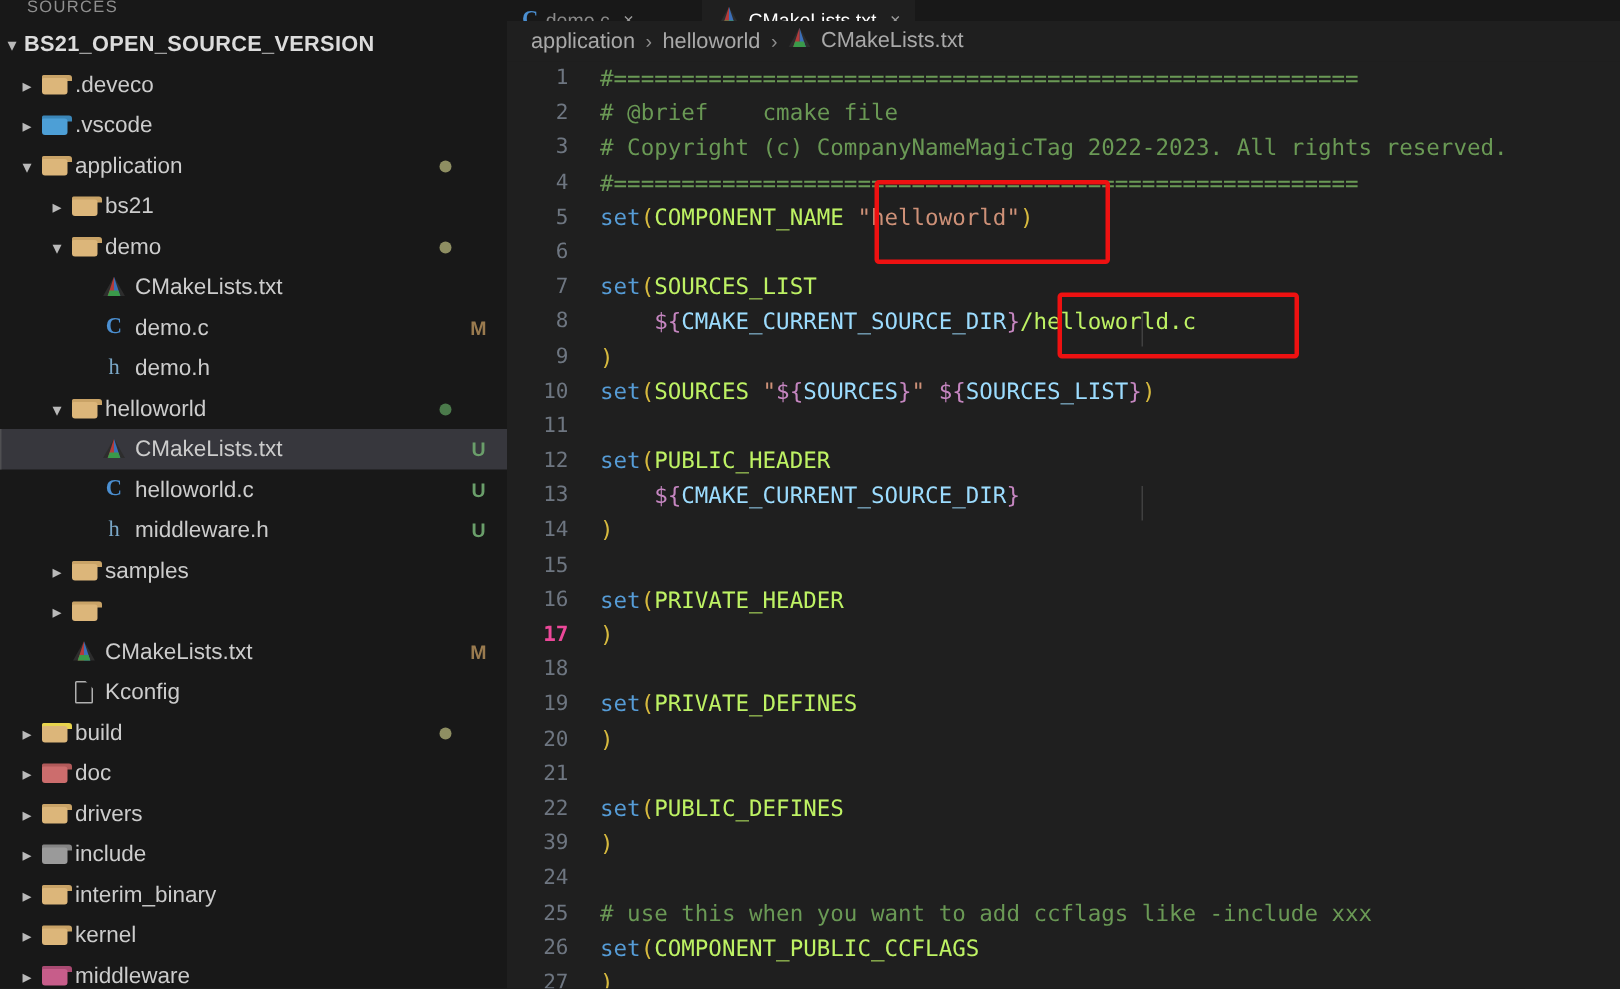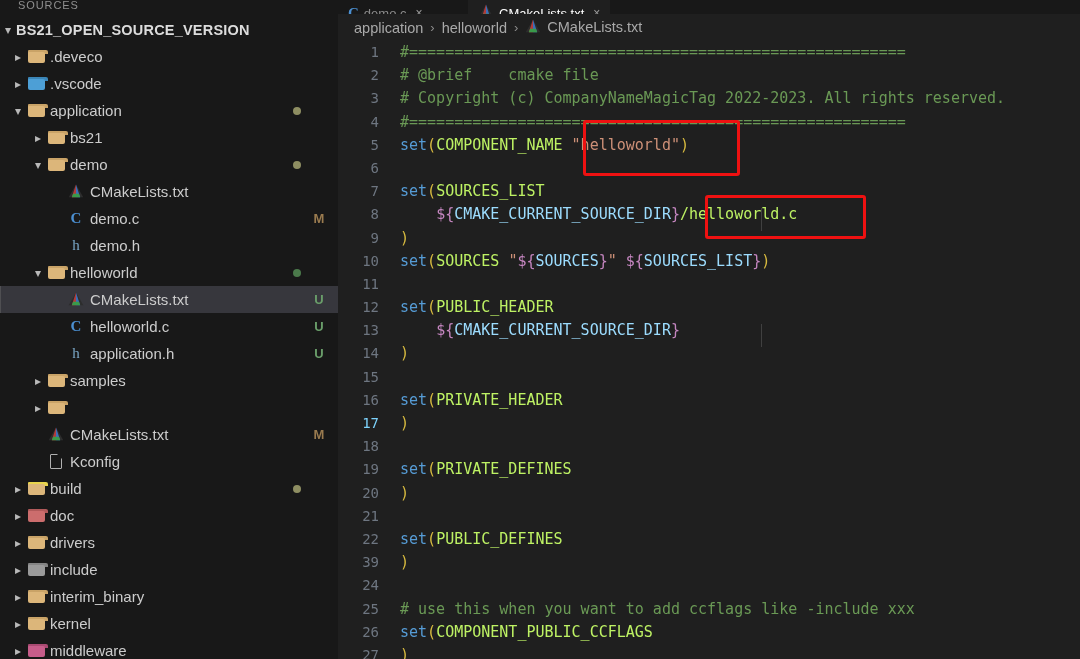--- a/index.html
+++ b/index.html
@@ -139,21 +139,21 @@
   .code-area { position: relative; font-family: "DejaVu Sans Mono", monospace; }
   .cline {
     height: 23.2px; display: flex; align-items: center;
     font-size: 15px; line-height: 23.2px; white-space: pre;
   }
   .lno {
     width: 62px; flex: 0 0 62px; text-align: right;
     padding-right: 21px; color: #6e7681; font-size: 14px;
     font-family: "DejaVu Sans Mono", monospace;
   }
-  .lno.cur { color: #7dd3fc; font-weight: normal; }
+  .lno.cur { color: #ec4899; font-weight: bold; }
   .ctext { flex: 1 1 auto; overflow: hidden; }
 
   .tk-cmt  { color: #6a9955; }
   .tk-fn   { color: #569cd6; }
   .tk-par  { color: #d7ba3f; }
   .tk-arg  { color: #bef264; }
   .tk-str  { color: #ce9178; }
   .tk-dvar { color: #c586c0; }
   .tk-vnm  { color: #9cdcfe; }
   .tk-pl   { color: #d4d4d4; }
@@ -299,21 +299,21 @@
               <span class="cfile">C</span>
             </span>
             <span class="label">helloworld.c</span>
             <span class="gitbadge" style="color:#6a9e6a">U</span>
           </div>
           <div class="row" style="padding-left: 50px;">
             <div class="twisty none">▸</div>
             <span class="ficon">
               <span class="hfile">h</span>
             </span>
-            <span class="label">application.h</span>
+            <span class="label">middleware.h</span>
             <span class="gitbadge" style="color:#6a9e6a">U</span>
           </div>
           <div class="row" style="padding-left: 30px;">
             <div class="twisty">▸</div>
             <span class="ficon">
               <span class="folder tan">
                 <span class="tab"></span>
                 <span class="body"></span>
               </span>
             </span>

